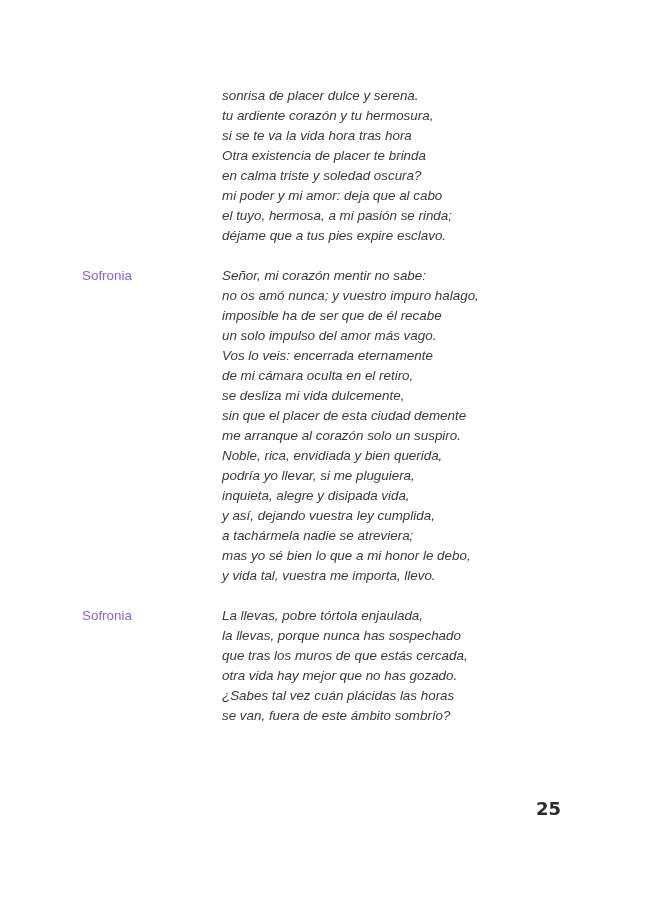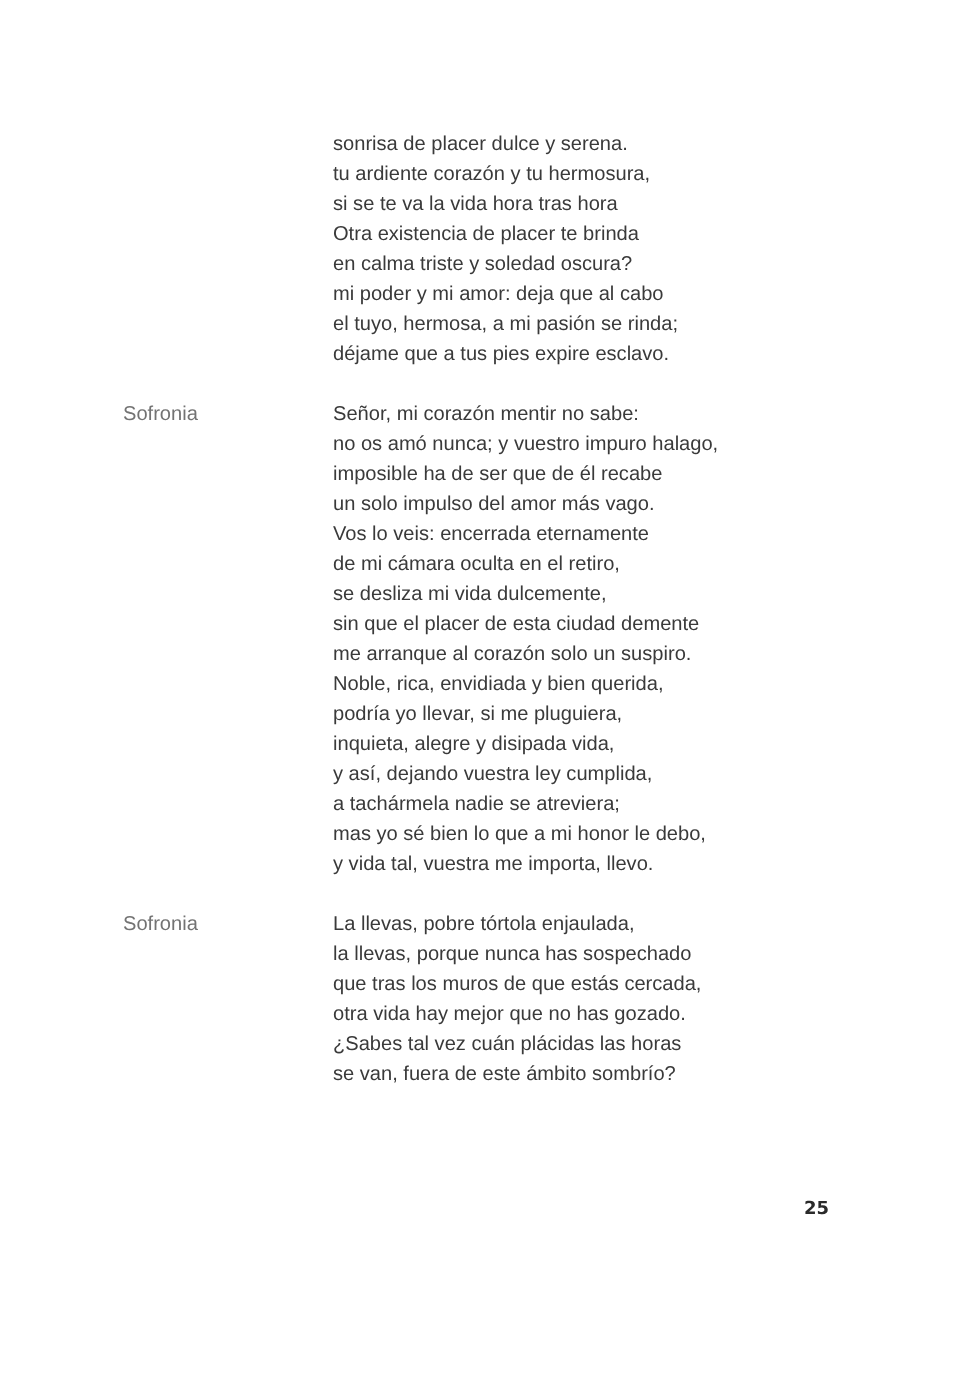--- a/index.html
+++ b/index.html
@@ -29,36 +29,37 @@
   .speech {
     position: relative;
     margin-bottom: 20px;
   }
   .speaker {
     position: absolute;
     left: 0;
     top: 0;
     font-size: 13.4px;
     line-height: 20px;
-    color: #737373;
+    color: #8b5cf6;
   }
   .verses {
     margin-left: 140px;
   }
   .verse {
     font-size: 13.4px;
     line-height: 20px;
     white-space: nowrap;
     color: #3a3a3a;
+    font-style: italic;
   }
   .page-number {
     position: absolute;
     left: 536px;
     top: 798px;
-    font-size: 12px;
+    font-size: 18px;
     font-weight: bold;
     color: #2a2a2a;
     font-family: "DejaVu Sans", "Liberation Sans", sans-serif;
   }
 </style>
 </head>
 <body>
 
 <div class="page">
   <div class="text-block">

